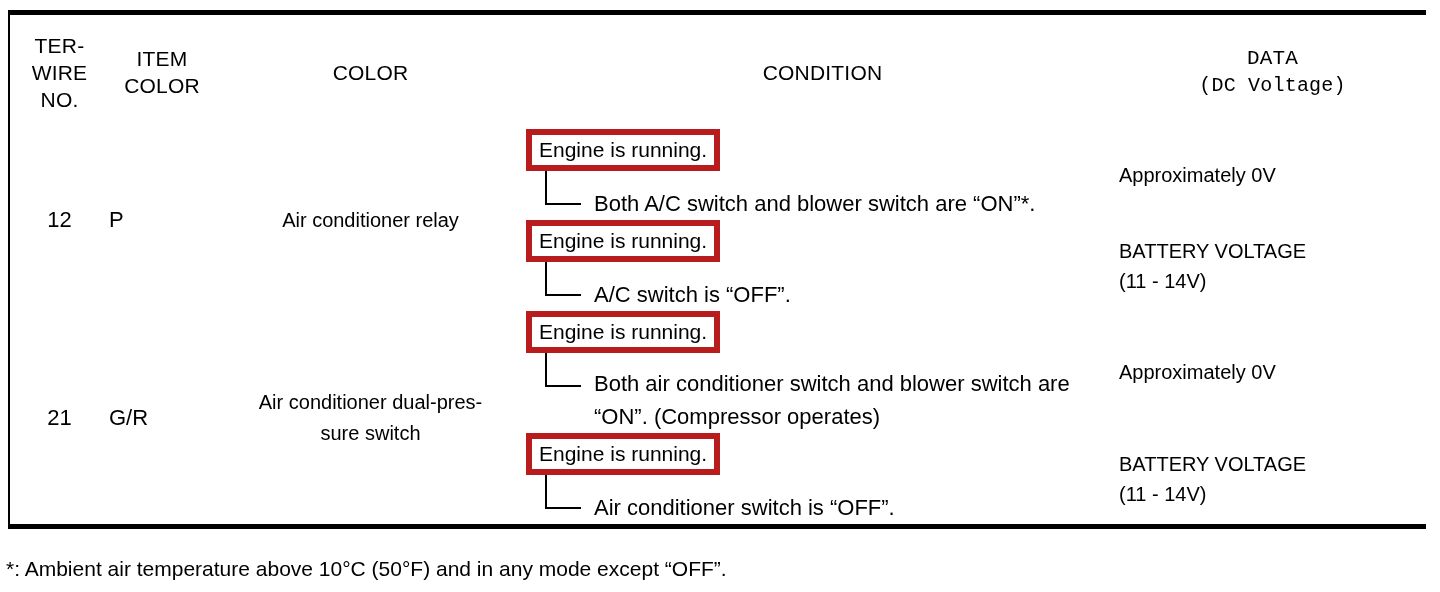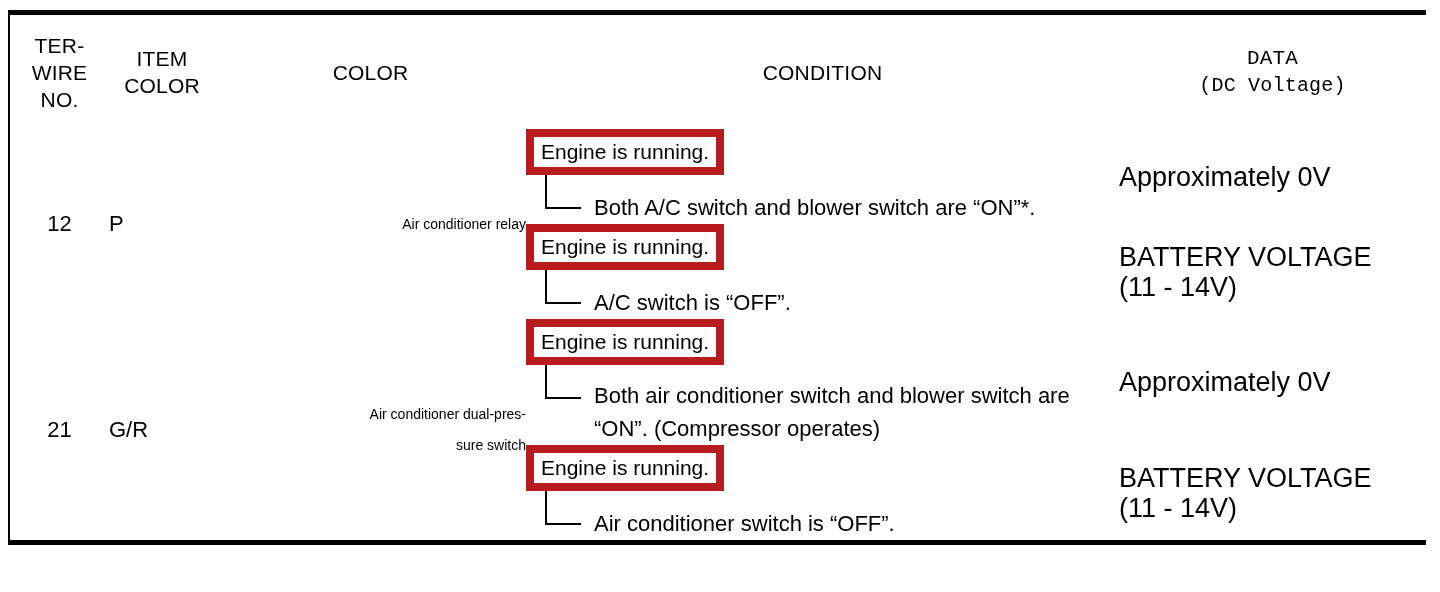--- a/index.html
+++ b/index.html
@@ -72,49 +72,49 @@
   .cell-term {
     text-align: center;
     font-size: 22px;
   }
   .cell-wire {
     text-align: left;
     padding-left: 16px;
     font-size: 22px;
   }
   .cell-item {
-    text-align: right;
+    text-align: center;
     padding-left: 22px;
     padding-right: 14px;
-    font-size: 14px;
+    font-size: 20px;
     line-height: 31px;
     margin-left: 26px;
   }
   .cell-cond {
     padding: 13px 10px 14px 16px;
     vertical-align: top;
   }
   .cell-data {
     text-align: left;
     padding-left: 18px;
     padding-right: 10px;
-    font-size: 27px;
+    font-size: 20px;
     line-height: 30px;
     vertical-align: middle;
     margin-left: 10px;
   }
 
   
   .cond-block {
     position: relative;
     display: block;
   }
   .cond-boxed {
     display: inline-block;
-    border: 8px solid #b91c1c;
+    border: 6px solid #b91c1c;
     padding: 2px 7px 3px 7px;
     font-size: 21px;
     line-height: 25px;
     white-space: nowrap;
   }
   .cond-branch {
     position: relative;
     margin-top: 0;
     padding-left: 68px;
     min-height: 40px;
@@ -259,14 +259,15 @@
         </td>
         <td class="cell-data">
           <div>BATTERY VOLTAGE</div>
           <div>(11 - 14V)</div>
         </td>
       </tr>
 
     </tbody>
   </table>
 
+  <div class="footnote">*: Ambient air temperature above 10°C (50°F) and in any mode except “OFF”.</div>
 
 </div>
 
 </body></html>

